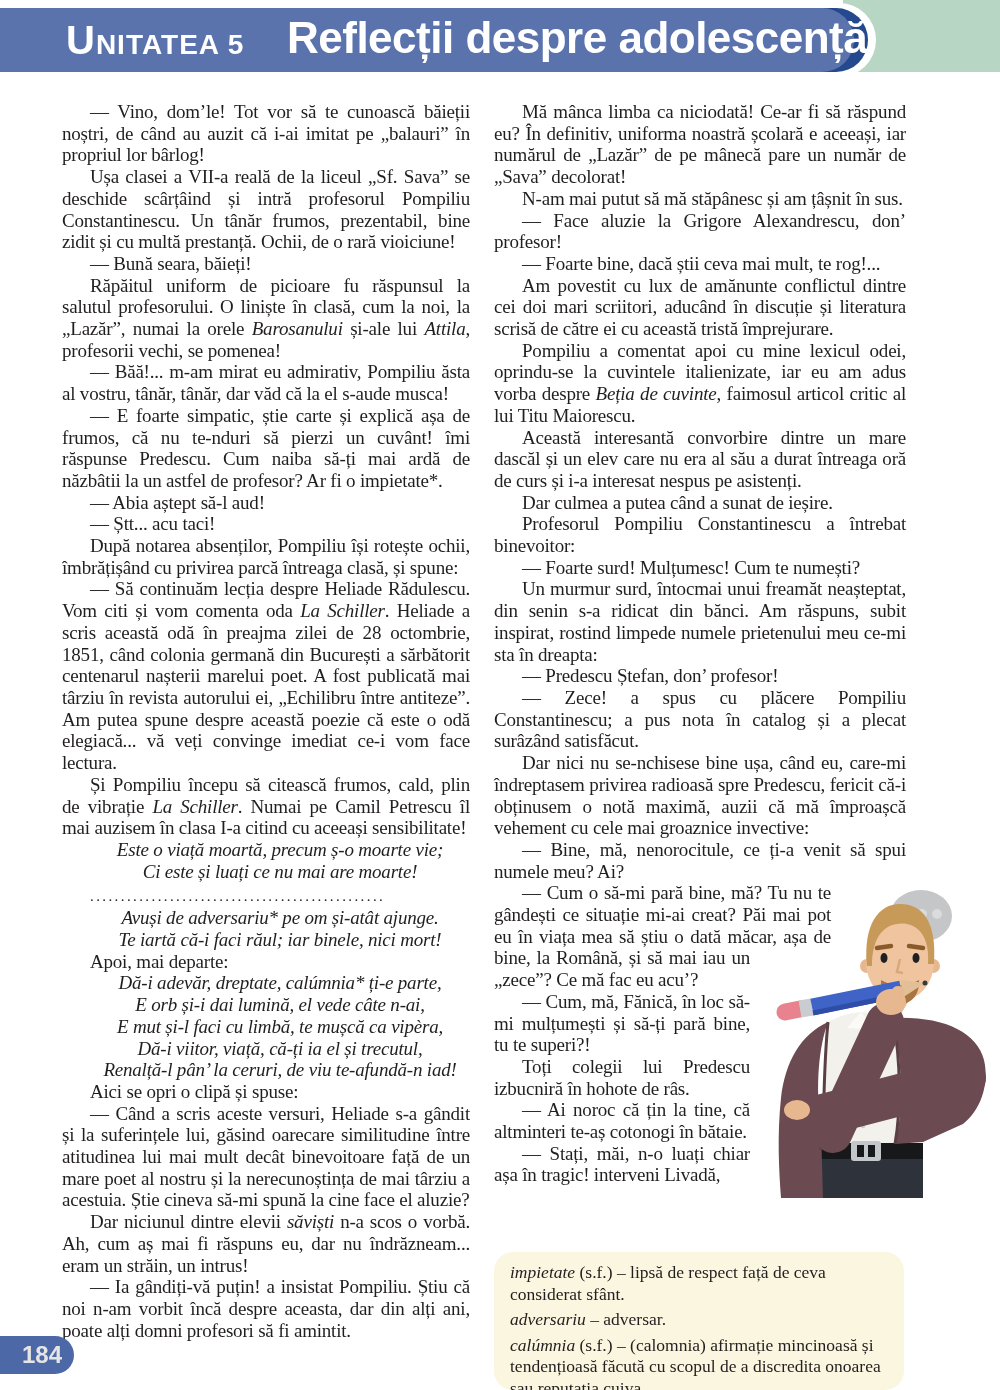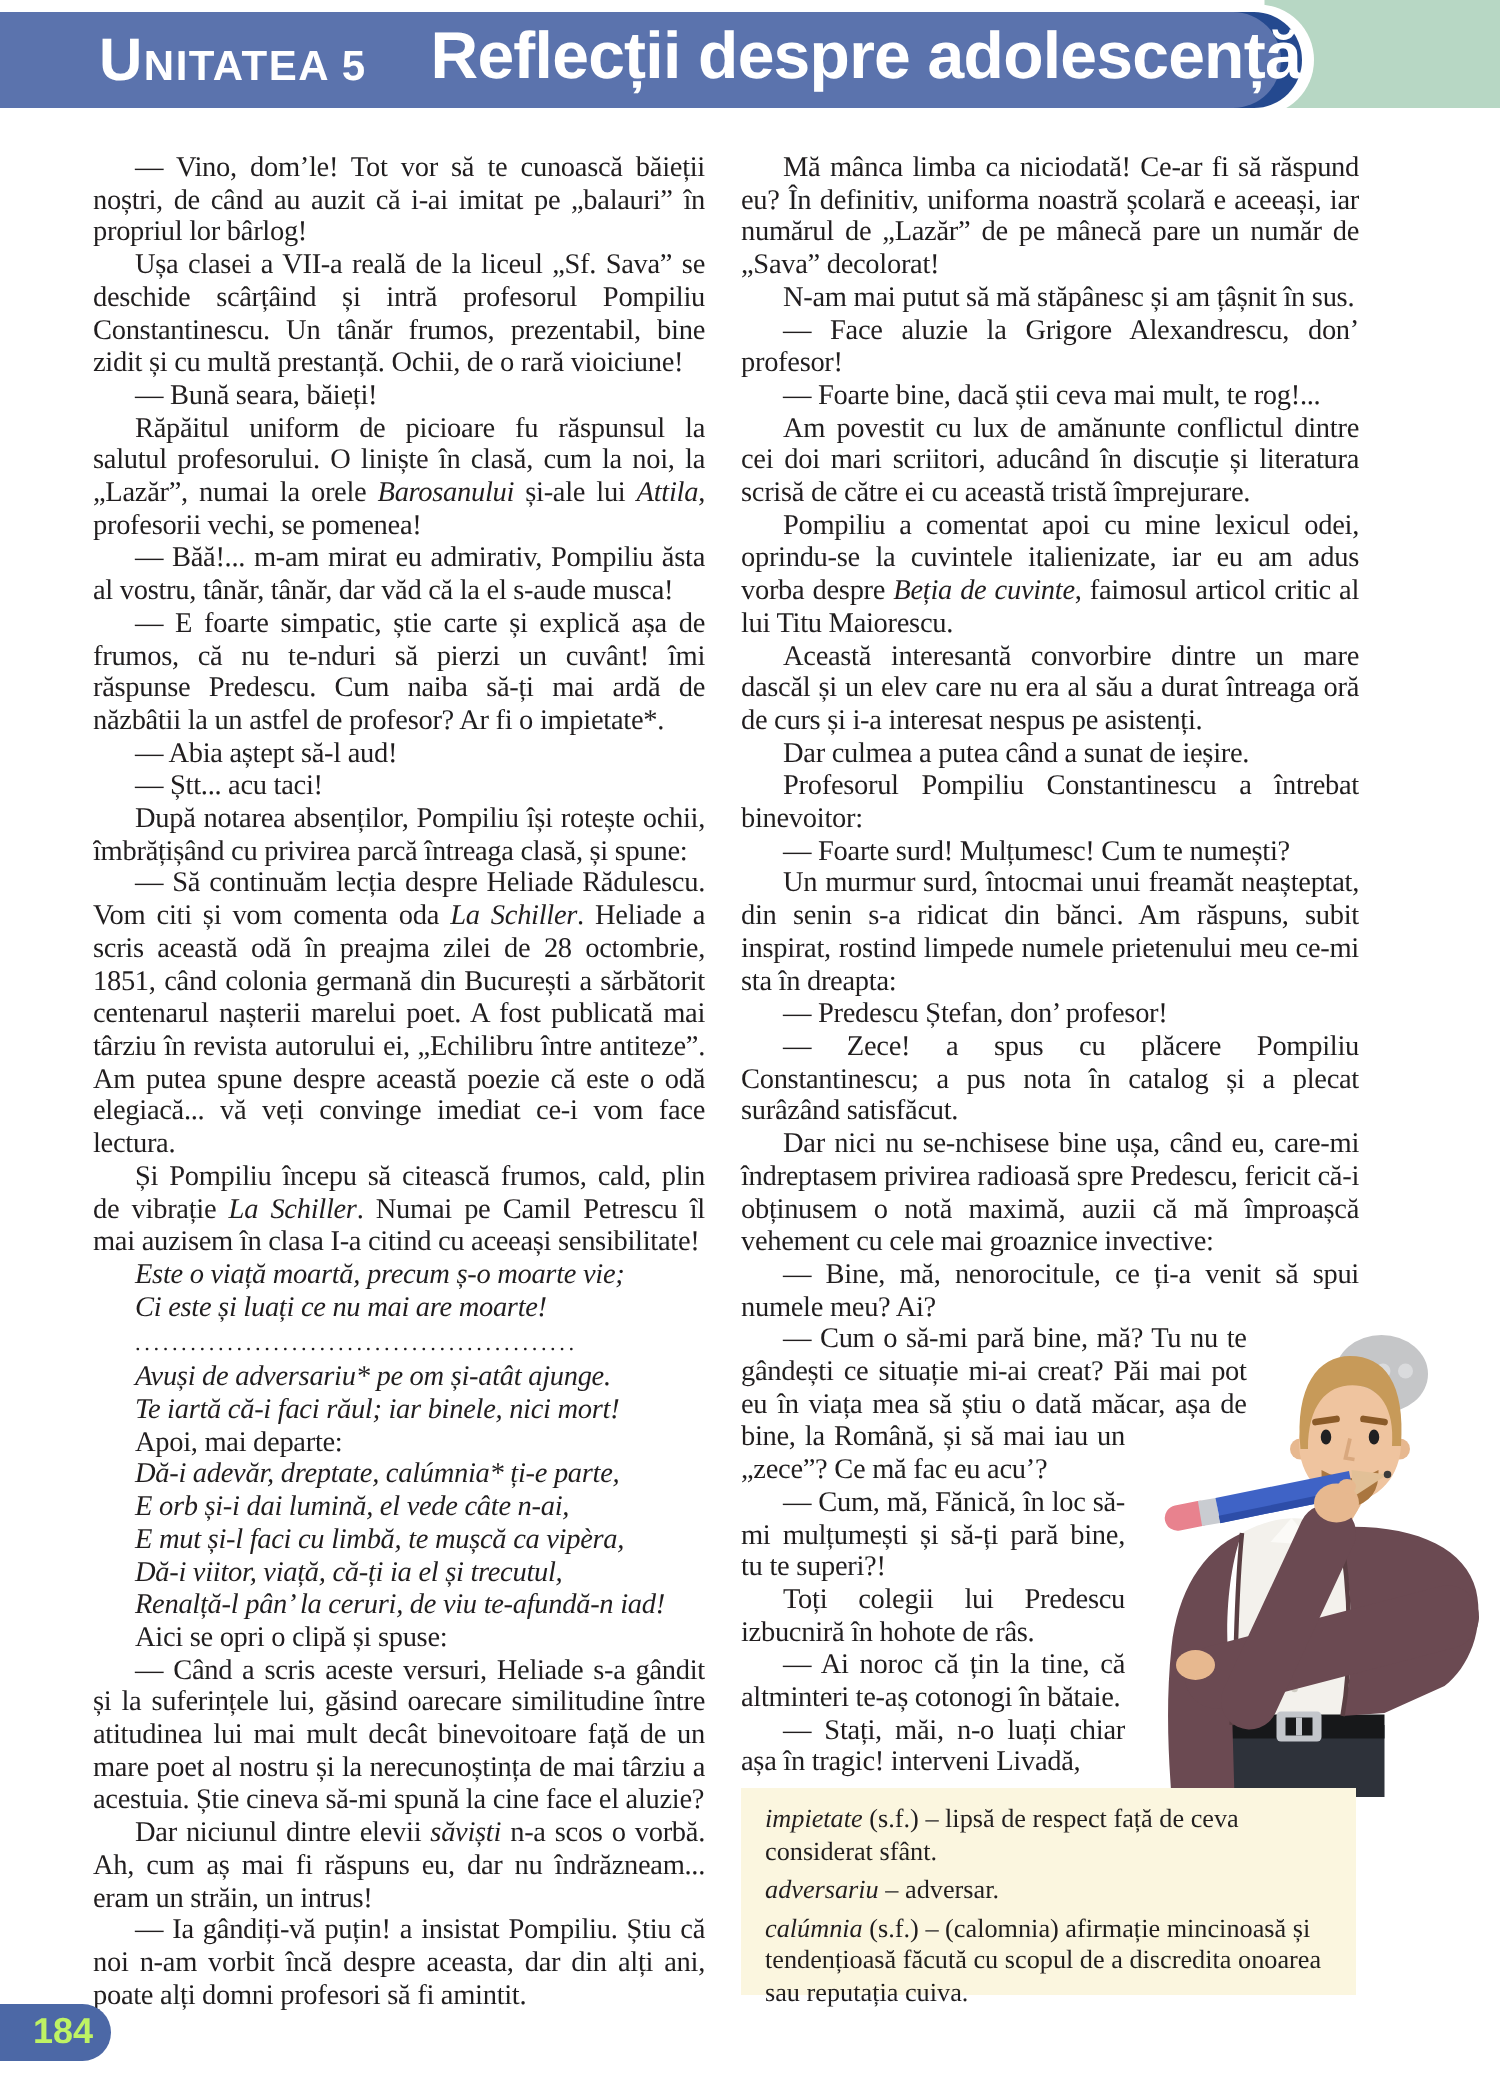--- a/index.html
+++ b/index.html
@@ -29,39 +29,39 @@
               font-family:"Liberation Sans", sans-serif; font-weight:bold;
               font-size:44px; line-height:44px; letter-spacing:-0.5px;}
 
   
   .col{position:absolute; top:101px; font-size:19px; line-height:21.7px;
        letter-spacing:-0.2px; text-align:justify;}
   .col-left{left:62px; width:408px; height:1250px; overflow:hidden;}
   .col-right{left:494px; width:412px; height:1289px;}
   .para{text-indent:28px;}
   .plain-line{margin-left:28px;}
-  .verse{margin-left:28px; font-style:italic; text-align:left;}
+  .verse{margin-left:28px; font-style:italic; text-align:center;}
   .dots-line{margin:6px 0 3px 28px; letter-spacing:2.4px; font-size:15px;
              line-height:16px; text-align:left; white-space:nowrap; overflow:hidden;}
 
   
   .illu-float{float:right; width:150px; height:312px; margin:0 0 0 6px;
               shape-outside:polygon(52% 0%,100% 0%,100% 100%,0% 100%,0% 27%,52% 27%);}
   .illu-float svg{margin-left:17px; display:block;}
 
   
-  .footnote-box{position:absolute; left:494px; top:1192px; width:410px; height:138px;
+  .footnote-box{position:absolute; left:494px; top:1252px; width:410px; height:138px;
                 background:var(--footnote-bg); padding:10px 14px 8px 16px;
-                font-size:17.5px; line-height:21.5px; z-index:2; text-align:left;}
+                font-size:17.5px; line-height:21.5px; z-index:2; text-align:left;border-radius:19px;}
   .footnote-box p{margin-bottom:4px;}
 
   
   .page-badge{position:absolute; left:0; top:1336px; width:74px; height:38px;
               background:var(--badge-blue); border-radius:0 19px 19px 0;
-              color:#bef264; font-family:"Liberation Sans", sans-serif;
+              color:#e5e5e5; font-family:"Liberation Sans", sans-serif;
               font-weight:bold; font-size:24px; line-height:38px;
               text-align:center; padding-left:10px;}
 </style>
 </head>
 <body>
 
 <div class="page">
 
   <div class="band-green"></div>
   <div class="banner-outline"></div>

